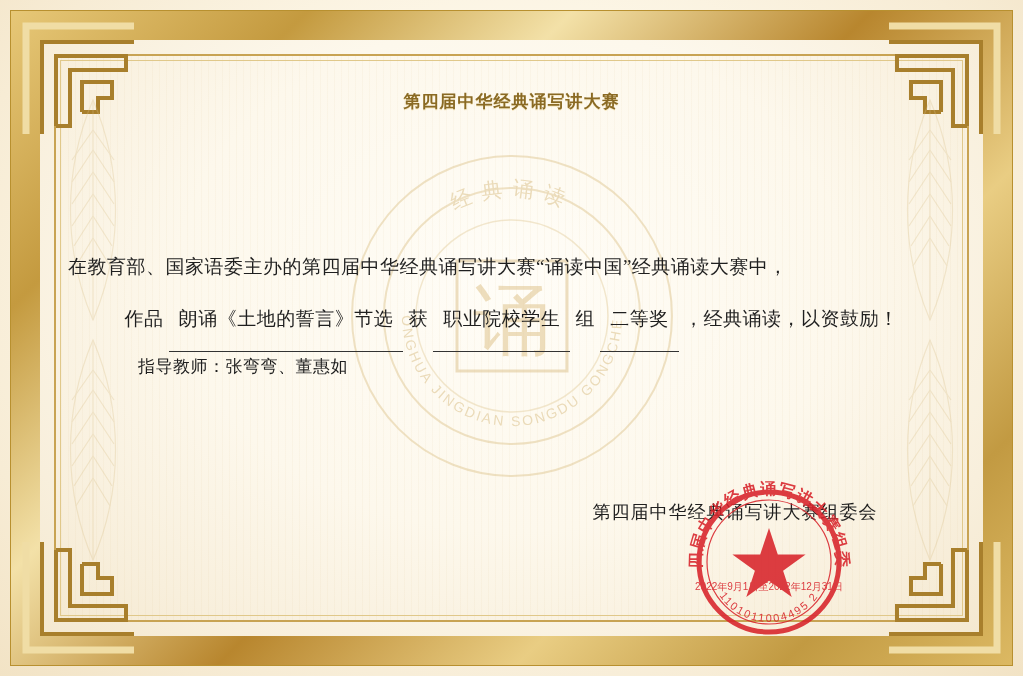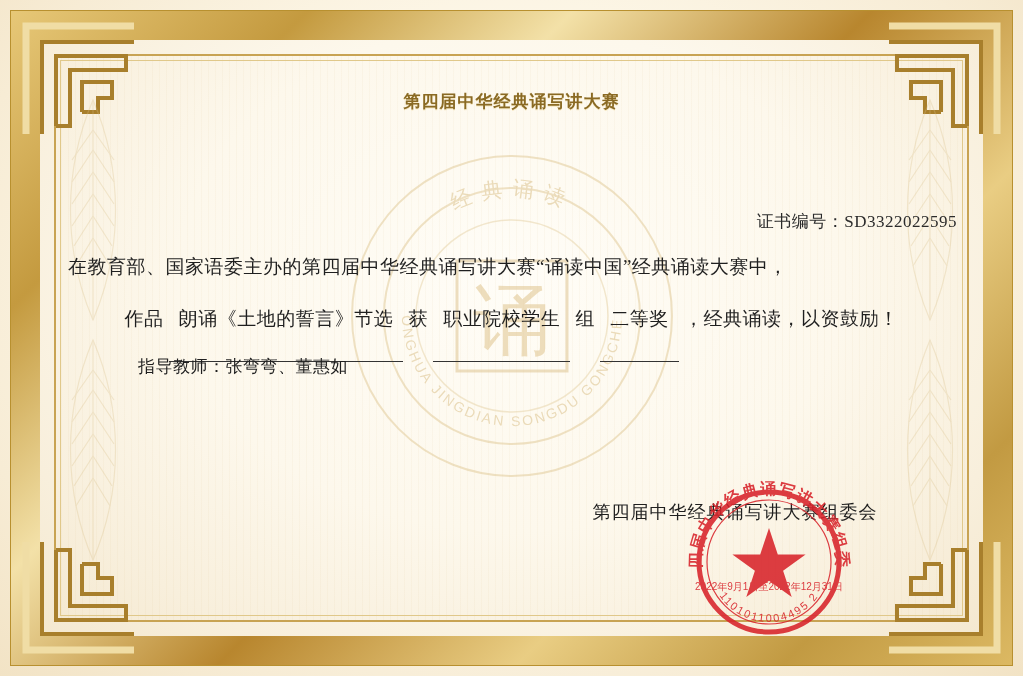--- a/index.html
+++ b/index.html
@@ -155,21 +155,21 @@
     letter-spacing: 0.5px;
   }
   .line-1 { text-align: left; }
   .line-2 {
     text-align: center;
     margin-top: 8px;
   }
   .fill {
     display: inline-block;
     border-bottom: 1.5px solid #333;
-    padding: 0 10px 20px 10px;
+    padding: 0 10px 10px 10px;
     min-width: 40px;
     text-align: left;
   }
 
   .details {
     position: absolute;
     top: 290px;
     left: 78px;
     font-size: 17px;
     color: #1f1f1f;
@@ -308,23 +308,20 @@
         <textPath href="#arcBottom" startOffset="50%" text-anchor="middle">ZHONGHUA JINGDIAN SONGDU GONGCHENG</textPath>
       </text>
     </svg>
   </div>
 
   <div class="content">
 
     <div class="subtitle">第四届中华经典诵写讲大赛</div>
 
 
-    <div class="cert-no">
-      <span>证书编号：</span><span>SD3322022595</span>
-    </div>
 
     <div class="body-text">
       <div class="line-1">在教育部、国家语委主办的第四届中华经典诵写讲大赛“诵读中国”经典诵读大赛中，</div>
       <div class="line-2">
         <span>作品</span>
         <span class="fill">朗诵《土地的誓言》节选</span>
         <span>获</span>
         <span class="fill">职业院校学生</span>
         <span>组</span>
         <span class="fill">二等奖</span>

